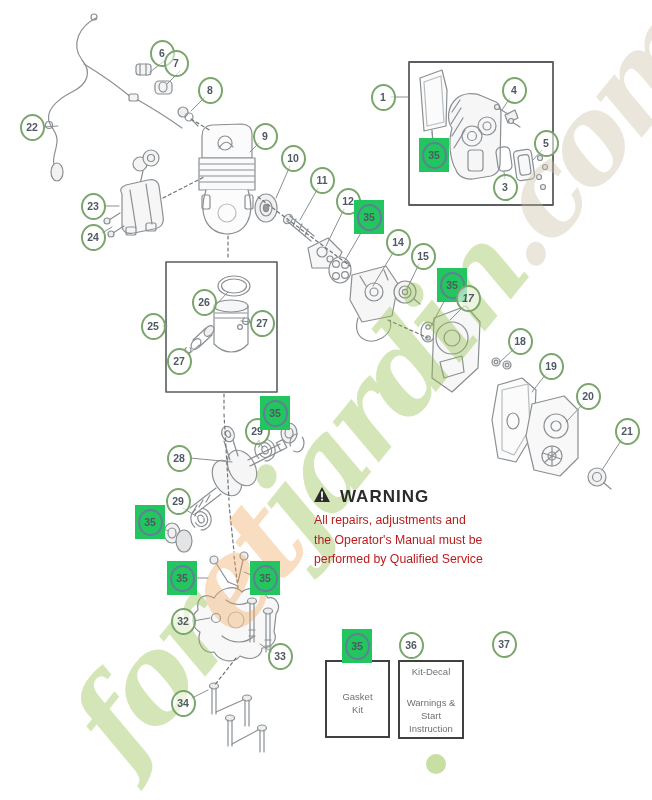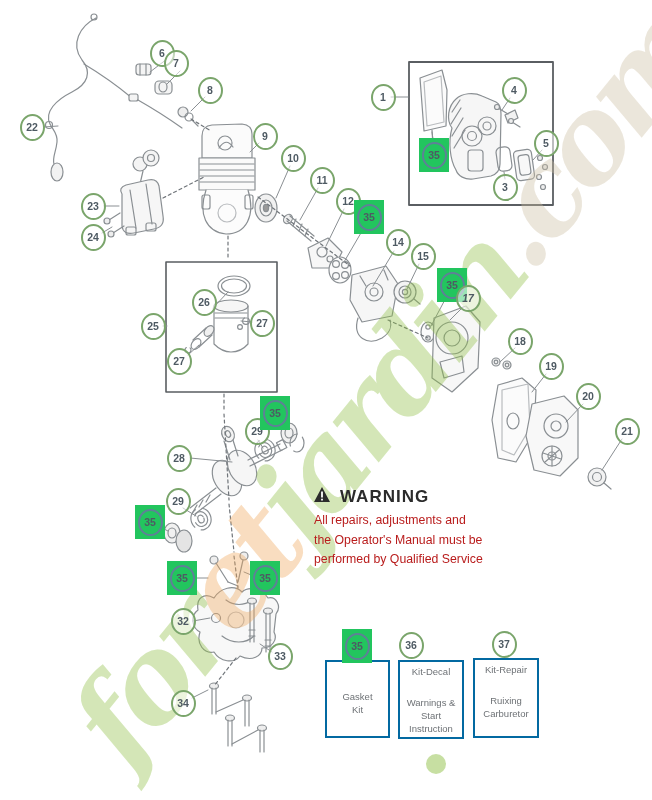--- a/index.html
+++ b/index.html
@@ -20,21 +20,21 @@
     display:flex;align-items:center;justify-content:center;font-size:10.5px;font-weight:bold;
     color:#4e5a63;background:rgba(255,255,255,.55);}
   .callout.hl{background:#22c55e;}
   .callout.hl .num{border-color:#5f8097;background:transparent;}
   
   .warning{position:absolute;left:314px;top:487px;width:175px;z-index:4;color:#4a4a4a;}
   .warning-head{display:flex;align-items:center;gap:3px;margin-left:26px;}
   .warning-title{font-size:17px;font-weight:bold;color:#2b2b2b;letter-spacing:1px;}
   .warning-body{margin-top:4px;font-size:12.3px;line-height:19.5px;color:#b91c1c;}
   
-  .kit-box{position:absolute;border:2px solid #0369a1;background:rgba(255,255,255,.75);
+  .kit-box{position:absolute;border:2px solid #404040;background:rgba(255,255,255,.75);
     z-index:4;color:#6e7276;font-size:9.5px;text-align:center;line-height:13px;}
   .kit-title{margin-top:3px;}
   .kit-lines{margin-top:18px;}
   .kit-box.center .kit-lines{margin-top:28px;}
   #kit1{left:325px;top:660px;width:61px;height:74px;}
   #kit2{left:398px;top:660px;width:62px;height:75px;}
   #kit3{left:473px;top:658px;width:62px;height:76px;}
 </style>
 </head>
 <body>
@@ -404,27 +404,20 @@
       <div>Kit</div>
     </div>
   </div>
   <div id="kit2" class="kit-box">
     <div class="kit-title">Kit-Decal</div>
     <div class="kit-lines">
       <div>Warnings &amp;</div>
       <div>Start Instruction</div>
     </div>
   </div>
-  <div id="kit3" class="kit-box">
-    <div class="kit-title">Kit-Repair</div>
-    <div class="kit-lines">
-      <div>Ruixing</div>
-      <div>Carburetor</div>
-    </div>
-  </div>
 
   <div id="callout-layer">
       <div class="callout" style="left: 368px; top: 80px;">
         <span class="num">1</span>
       </div>
       <div class="callout" style="left: 499px; top: 73px;">
         <span class="num">4</span>
       </div>
       <div class="callout" style="left: 531px; top: 126px;">
         <span class="num">5</span>

